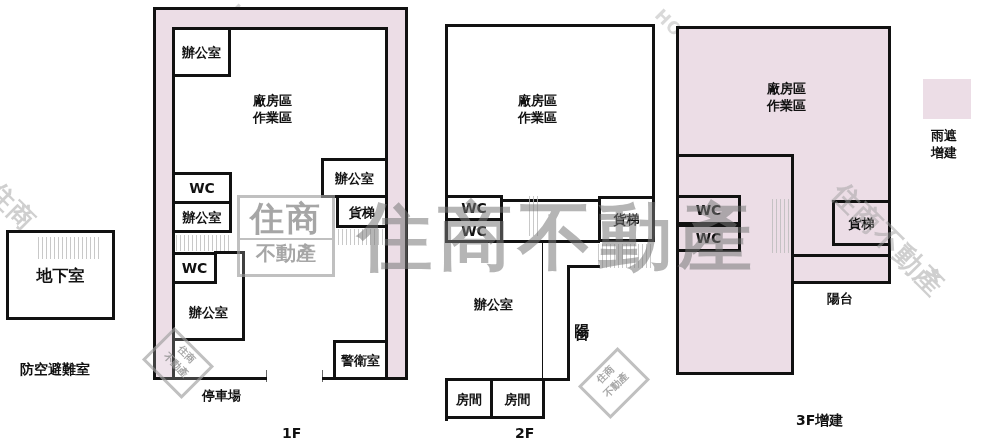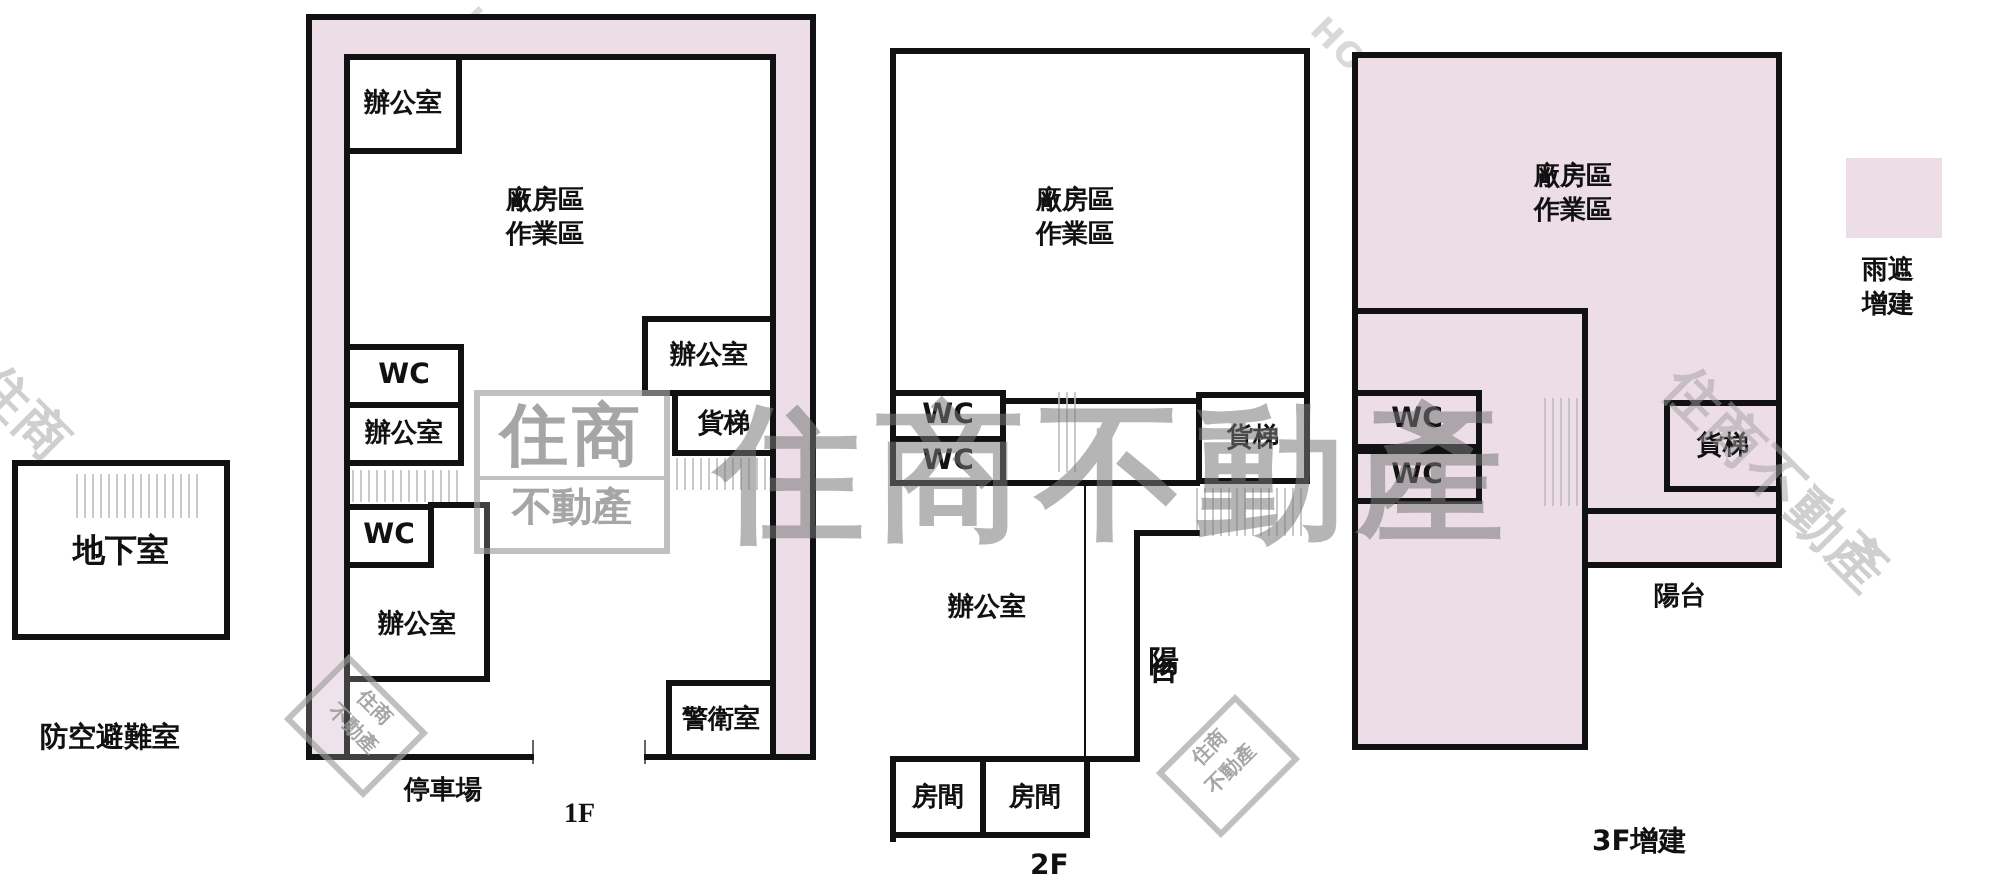--- a/index.html
+++ b/index.html
@@ -66,21 +66,21 @@
 <div class="abs wall" style="left:172px;top:251px;width:73px;height:90px;background:transparent;border-top:none;"></div>
 <div class="abs" style="left:214px;top:251px;width:31px;height:3px;background:#111;"></div>
 <div class="abs" style="left:172px;top:281px;width:45px;height:3px;background:#111;"></div>
 <div class="label" style="left:189px;top:304px;">辦公室</div>
 <div class="abs wall" style="left:333px;top:340px;width:55px;height:40px;background:#fff;">
   <div class="room-label">警衛室</div>
 </div>
 <div class="abs" style="left:153px;top:377px;width:114px;height:3px;background:#111;"></div>
 <div class="abs" style="left:322px;top:377px;width:86px;height:3px;background:#111;"></div>
 <div class="label" style="left:202px;top:387px;">停車場</div>
-<div class="floor-caption" style="left:282px;top:400px;font-family:Liberation Serif, serif;">1F</div>
+<div class="floor-caption" style="left:282px;top:425px;">1F</div>
 
 <div class="abs wall" style="left:445px;top:24px;width:210px;height:178px;background:#fff;"></div>
 <div class="label" style="left:518px;top:92px;">
   <div>廠房區</div>
   <div>作業區</div>
 </div>
 <div class="abs wall" style="left:445px;top:195px;width:58px;height:26px;background:#fff;">
   <div class="room-label wc">WC</div>
 </div>
 <div class="abs wall" style="left:445px;top:218px;width:58px;height:26px;background:#fff;">

